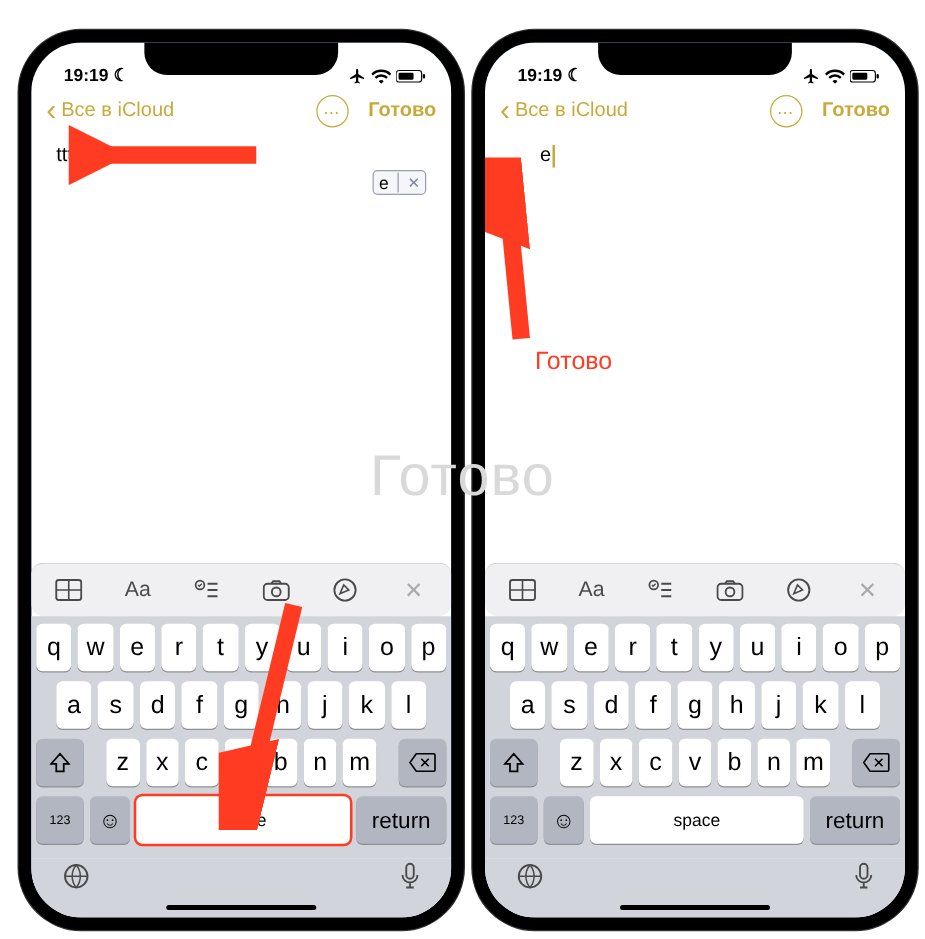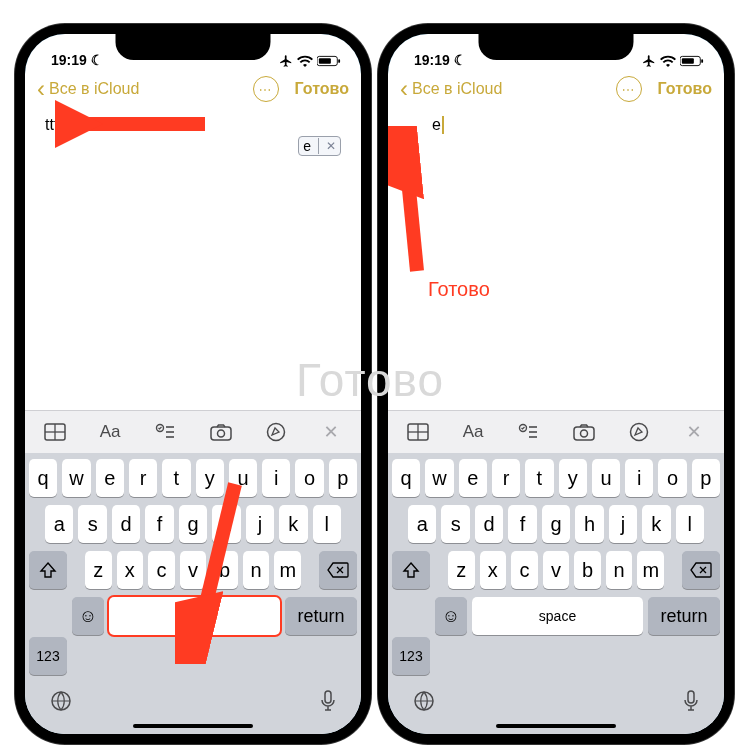--- a/index.html
+++ b/index.html
@@ -157,20 +157,21 @@
 
   
   .format-bar {
     height: 42px;
     background: #f0f0f2;
     border-top: 1px solid #cfcfd3;
     display: flex;
     align-items: center;
     justify-content: space-between;
     padding: 0 10px;
+    border-radius: 10px;
   }
   .format-bar .slot {
     width: 40px; height: 32px;
     display: flex; align-items: center; justify-content: center;
     color: #4a4a4c;
   }
   .format-bar .slot.close { color: #a8a8ad; font-size: 18px; }
 
   
   .keyboard {
@@ -195,21 +196,21 @@
   .key.func {
     background: #b1b6c0;
     max-width: 38px;
     flex: 0 0 38px;
     font-size: 14px;
   }
   .key.func svg { display: block; }
   .krow.third { gap: 5px; }
   .krow.third .gap { width: 8px; flex: 0 0 8px; }
   .krow.bottom { gap: 5px; }
-  .key.num { background: #b1b6c0; flex: 0 0 38px; max-width: 38px; font-size: 14px; margin-top: 40px; }
+  .key.num { background: #b1b6c0; flex: 0 0 38px; max-width: 38px; font-size: 10px; }
   .key.emoji { background: #b1b6c0; flex: 0 0 32px; max-width: 32px; font-size: 18px; }
   .key.space {
     flex: 1;
     max-width: none;
     font-size: 14px;
   }
   .key.return {
     background: #b1b6c0;
     flex: 0 0 72px;
     max-width: 72px;

